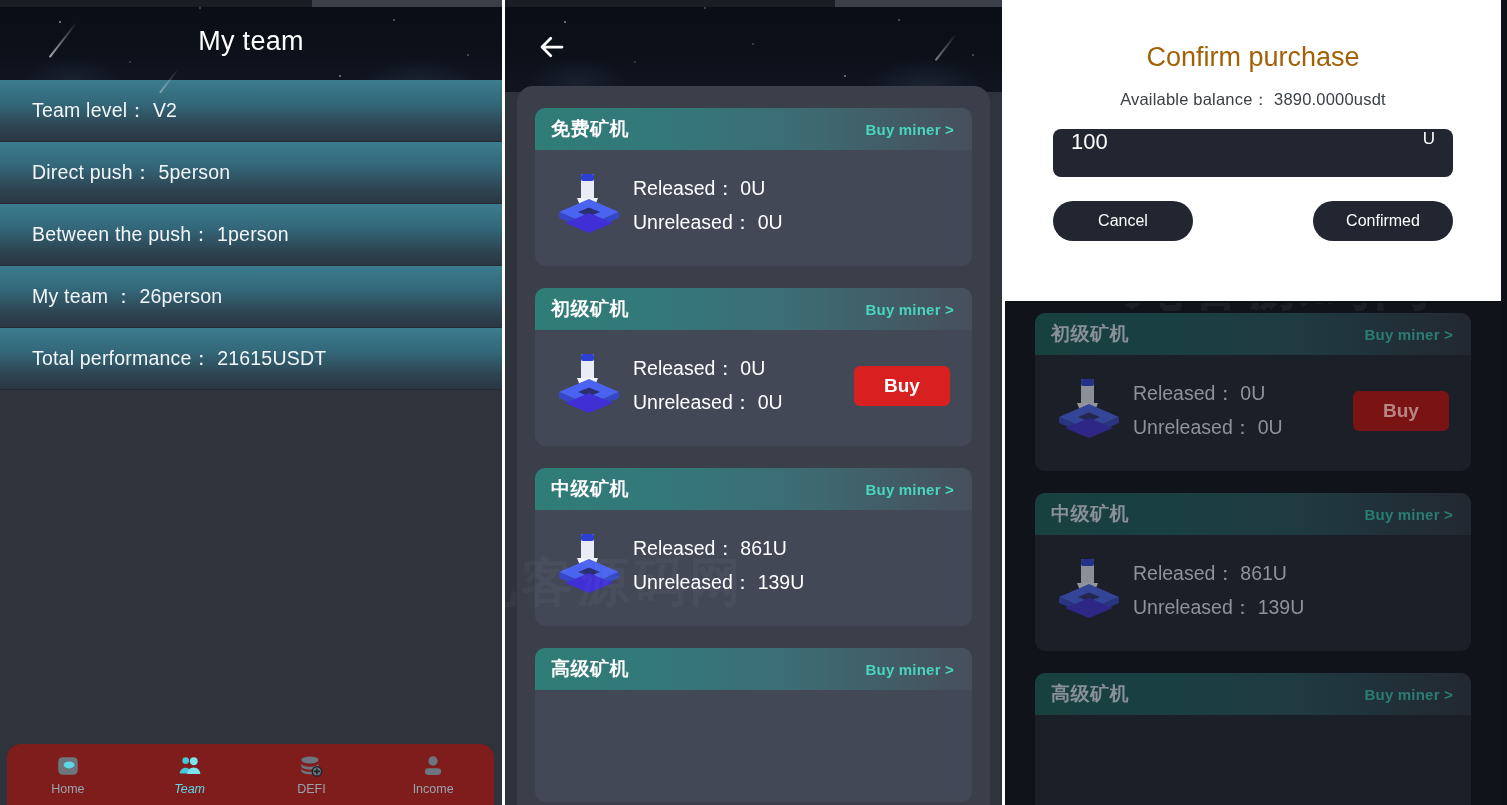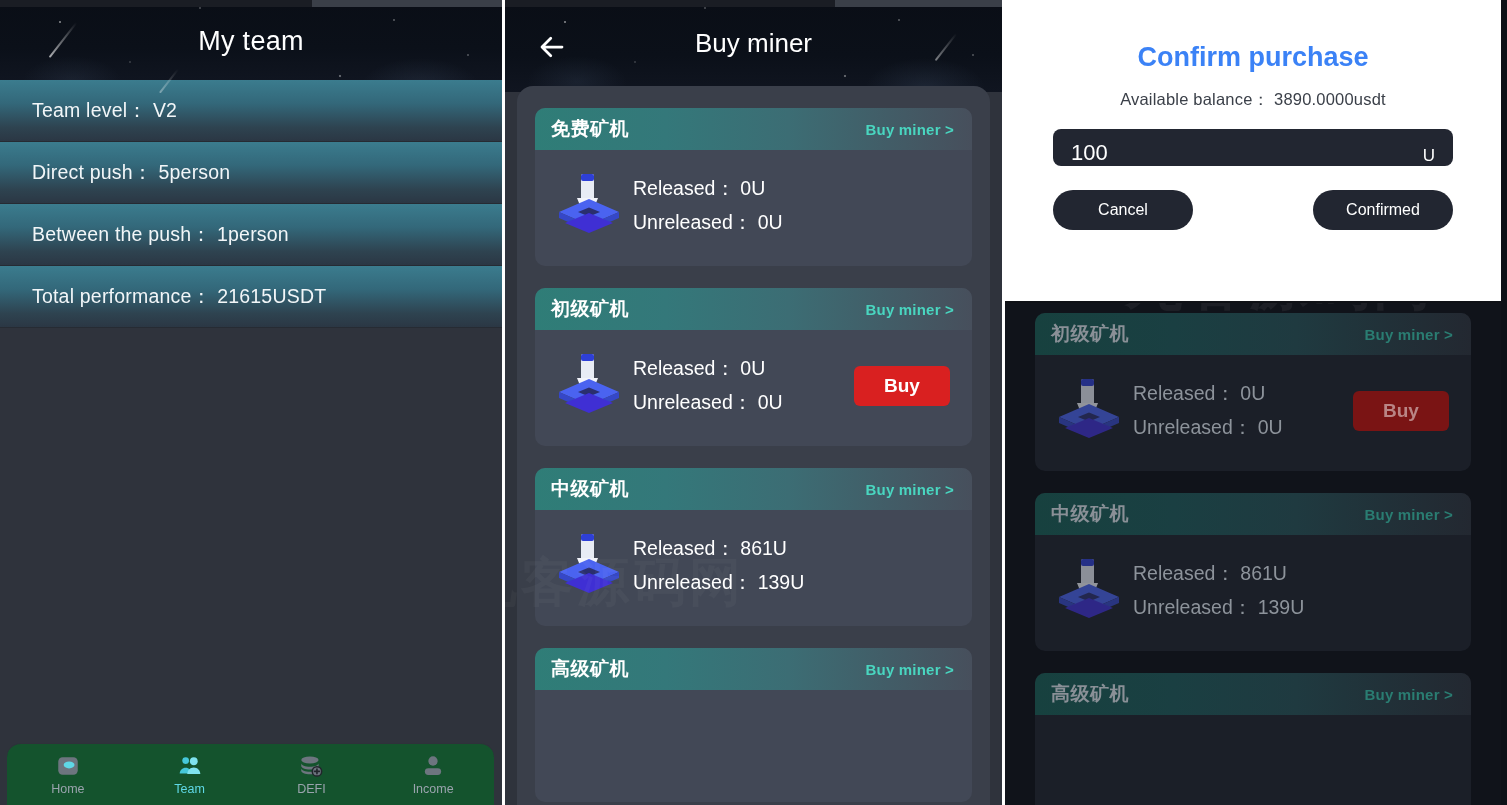--- a/index.html
+++ b/index.html
@@ -49,28 +49,28 @@
     height: 62px; display:flex; align-items:center; padding-left: 32px;
     color:#f2f6f8; font-size: 19.5px; letter-spacing:.2px;
     background: linear-gradient(180deg, #3b7c8e 0%, #33687a 38%, #2e4350 78%, #2b3744 100%);
     border-bottom: 1px solid #262b33;
   }
   .stat-row .val { margin-left: 6px; }
 
   
   .tabbar {
     position:absolute; left:7px; right:8px; bottom:0; height:62px;
-    background:#14532d; border-radius:14px 14px 0 0;
+    background:#7f1d1d; border-radius:14px 14px 0 0;
     display:flex; align-items:center; justify-content:space-around;
     border-top:1px solid #2e323a;
   }
   .tab { display:flex; flex-direction:column; align-items:center; gap:3px; width:88px; }
   .tab .glyph { width:26px; height:26px; display:block; }
   .tab .tlabel { font-size:12.5px; color:#9aa3ad; }
-  .tab.active .tlabel { color:#5fd8e6; }
+  .tab.active .tlabel { color:#5fd8e6;font-style:italic; }
 
   
   .m-header { height: 92px; }
   .m-title {
     position:absolute; left:0; right:0; top:28px; text-align:center;
     color:#ffffff; font-size: 26px;
   }
   .back-btn {
     position:absolute; left:30px; top:30px; width:34px; height:34px;
     display:flex; align-items:center; justify-content:center;
@@ -104,28 +104,28 @@
     margin-right: 6px;
   }
 
   
   .r-dialog {
     position:absolute; left:0; right:0; top:0; height: 303px;
     background:#ffffff; z-index: 5;
     border-bottom: 2px solid #0f1116;
   }
   .r-dialog-title {
-    text-align:center; color:#3b82f6; font-size:27px; font-weight:bold; padding-top: 42px;
+    text-align:center; color:#a16207; font-size:27px; font-weight:normal; padding-top: 42px;
   }
   .r-balance {
     text-align:center; color:#3b4049; font-size:16.5px; margin-top: 16px; letter-spacing:.2px;
   }
   .amt-field {
-    position:relative; margin: 18px 48px 4px 48px; height: 37px;
-    background:#222631; border-radius:8px; display:flex; align-items:flex-end;
+    position:relative; margin: 18px 48px 4px 48px; height: 48px;
+    background:#222631; border-radius:8px; display:flex; align-items:flex-start;
   }
   .amt-value {
     background:transparent; border:none; outline:none; color:#ffffff;
     font-size: 22px; padding-left: 18px; width: 100%;
     font-family:"Liberation Sans", sans-serif;
   }
   .amt-unit { position:absolute; right:18px; color:#ffffff; font-size:17px; }
   .dlg-actions { display:flex; justify-content:space-between; margin: 24px 48px 0 48px; }
   .dlg-btn {
     background:#222631; color:#ffffff; border:none; border-radius:24px;
@@ -182,20 +182,24 @@
       </div>
       <div class="stat-row">
         <span>Direct push：</span>
         <span class="val">5person</span>
       </div>
       <div class="stat-row">
         <span>Between the push：</span>
         <span class="val">1person</span>
       </div>
       <div class="stat-row">
+        <span>My team ：</span>
+        <span class="val">26person</span>
+      </div>
+      <div class="stat-row">
         <span>Total performance：</span>
         <span class="val">21615USDT</span>
       </div>
     </div>
 
     <div class="tabbar">
       <div class="tab">
         <svg class="glyph" viewBox="0 0 24 24">
           <rect x="3" y="4" width="18" height="16" rx="4" fill="#6d757f"></rect>
           <ellipse cx="13" cy="11" rx="5" ry="3.2" fill="#5fd8e6"></ellipse>
@@ -236,21 +240,20 @@
       <div class="seg" style="left:330px; width:170px;"></div>
     </div>
 
     <div class="starfield m-header">
       <div class="meteor" style="left:440px; top:30px; height:34px; opacity:.7;"></div>
       <div class="back-btn">
         <svg width="30" height="30" viewBox="0 0 24 24">
           <path d="M20 12H4M4 12l7-7M4 12l7 7" stroke="#ffffff" stroke-width="2.2" fill="none" stroke-linecap="round" stroke-linejoin="round"></path>
         </svg>
       </div>
-      <div class="m-title">Buy miner</div>
     </div>
 
     <div class="watermark-mid">九客源码网</div>
 
     <div class="m-sheet">
 
       <div class="miner-card">
         <div class="miner-head">
           <span class="miner-name">免费矿机</span>
           <span class="miner-link">Buy miner &gt;</span>

